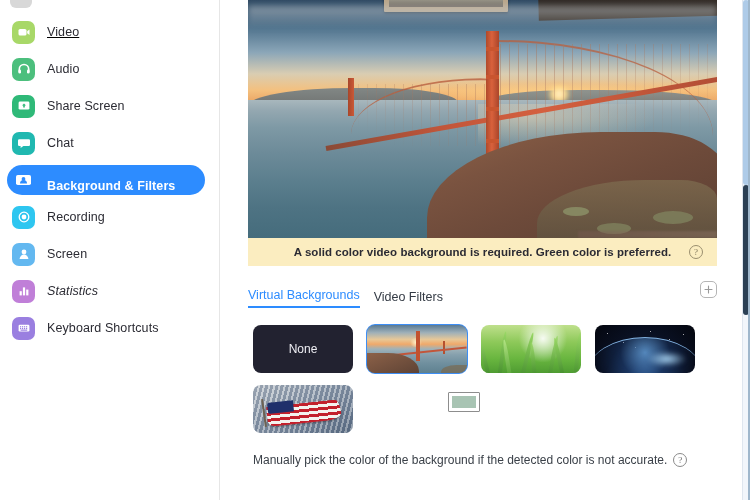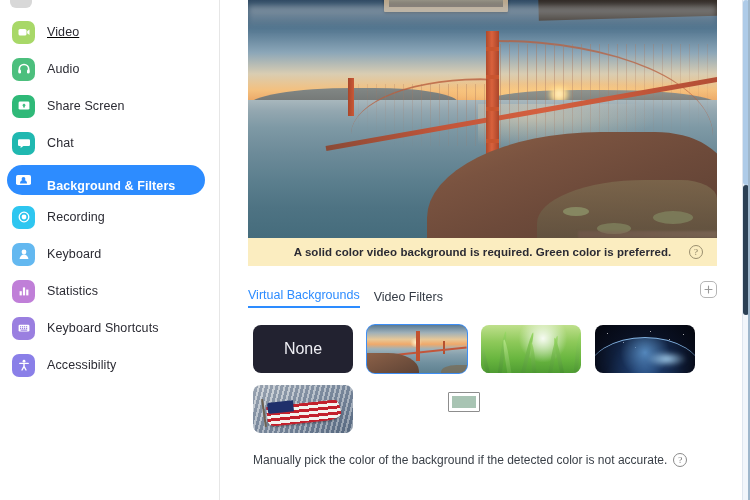--- a/index.html
+++ b/index.html
@@ -381,21 +381,21 @@
     outline: 2.5px solid #3d8ef5;
     outline-offset: -1px;
     box-shadow: 0 0 0 1px #ffffff inset;
   }
   .thumb-none {
     background: #222230;
     display: flex;
     align-items: center;
     justify-content: center;
     color: #eeeef3;
-    font-size: 16px;
+    font-size: 12px;
   }
   
   .mini-gg {
     position: absolute; inset: 0;
     background: linear-gradient(to bottom,
       #5a7a93 0%, #9fb0b8 16%, #e7c898 30%, #f0a96a 40%,
       #9fb2b9 50%, #86a0ad 62%, #6f8f9e 80%, #5f8190 100%);
   }
   .mini-gg-sun { position:absolute; left:42px; top:13px; width:14px;height:9px;border-radius:50%;
      background: radial-gradient(circle,#fff0c8,rgba(255,215,140,0) 70%); }
@@ -599,24 +599,24 @@
       <span class="nav-label">Recording</span>
     </div>
 
     <div class="nav-item" style="margin-top:7px;">
       <span class="nav-icon" style="background:#63b8f0;">
         <svg width="14" height="14" viewBox="0 0 14 14">
             <circle cx="7" cy="5" r="2.4" fill="#fff"></circle>
             <path d="M2.6 12 a4.4 4.4 0 0 1 8.8 0 Z" fill="#fff"></path>
           </svg>
       </span>
-      <span class="nav-label">Keyboard</span>
-    </div>
-
-    <div class="nav-item" style="margin-top:7px;">
+      <span class="nav-label">Screen</span>
+    </div>
+
+    <div class="nav-item" style="margin-top:7px;font-style:italic;">
       <span class="nav-icon" style="background:#c07fd8;">
         <svg width="14" height="14" viewBox="0 0 14 14">
             <rect x="2.6" y="7.2" width="2.2" height="4.2" fill="#fff"></rect>
             <rect x="5.9" y="3.4" width="2.2" height="8" fill="#fff"></rect>
             <rect x="9.2" y="5.6" width="2.2" height="5.8" fill="#fff"></rect>
           </svg>
       </span>
       <span class="nav-label">Statistics</span>
     </div>
 
@@ -633,30 +633,20 @@
               <rect x="5" y="7" width="1.2" height="1.2"></rect>
               <rect x="7" y="7" width="1.2" height="1.2"></rect>
               <rect x="9" y="7" width="1.2" height="1.2"></rect>
               <rect x="3.6" y="8.6" width="6.6" height="1.1"></rect>
             </g>
           </svg>
       </span>
       <span class="nav-label">Keyboard Shortcuts</span>
     </div>
 
-    <div class="nav-item" style="margin-top:7px;">
-      <span class="nav-icon" style="background:#8a7fe8;">
-        <svg width="14" height="14" viewBox="0 0 14 14">
-            <circle cx="7" cy="3.2" r="1.4" fill="#fff"></circle>
-            <path d="M2.8 5.4 h8.4" stroke="#fff" stroke-width="1.4" stroke-linecap="round"></path>
-            <path d="M7 5.4 V8.4 M7 8.4 L5 12 M7 8.4 L9 12" stroke="#fff" stroke-width="1.4" stroke-linecap="round" fill="none"></path>
-          </svg>
-      </span>
-      <span class="nav-label">Accessibility</span>
-    </div>
   </nav>
 
   <section class="content">
 
     <div class="preview-wrap">
       <div class="preview-sky"></div>
       <div class="sun-band"></div>
       <div class="hill hill-left"></div>
       <div class="hill hill-right"></div>
       <div class="sun"></div>

